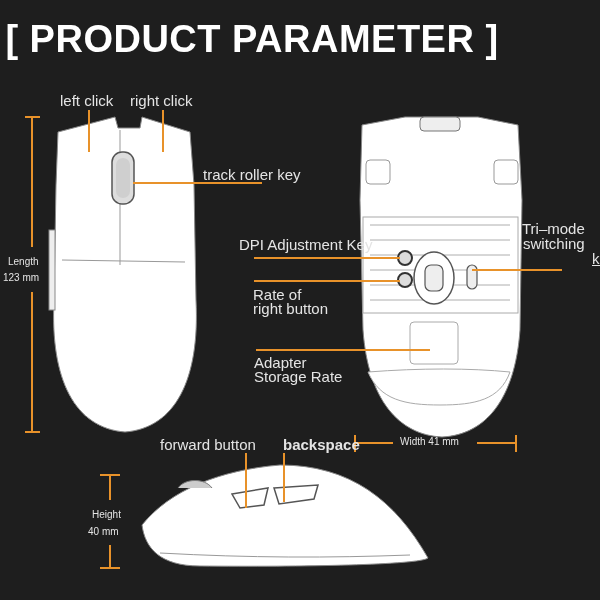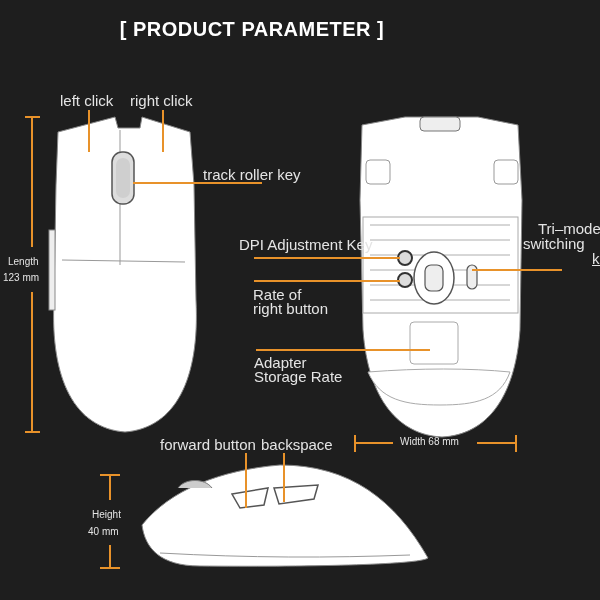--- a/index.html
+++ b/index.html
@@ -1,17 +1,17 @@
 <!DOCTYPE html>
 <html><head>
 <meta charset="utf-8">
 <style>
   html, body { margin:0; padding:0; }
   body { width:600px; height:600px; background:#1e1e1e; overflow:hidden; position:relative; font-family:"Liberation Sans", sans-serif; color:#e8e8e8; }
-  .title { position:absolute; left:0; top:18px; width:504px; text-align:center; font-size:20px; font-weight:bold; color:#fff; letter-spacing:0.5px; }
+  .title { position:absolute; left:0; top:18px; width:504px; text-align:center; font-size:38px; font-weight:bold; color:#fff; letter-spacing:0.5px; }
   .lbl { position:absolute; font-size:15px; color:#e4e4e4; white-space:nowrap; line-height:1.25; }
   .lbl.sm { font-size:10px; }
   svg { position:absolute; left:0; top:0; }
 </style>
 </head>
 <body>
 
 <svg width="600" height="600" viewBox="0 0 600 600">
 
   <g>
@@ -82,23 +82,23 @@
 
 <div class="lbl" style="left:60px;top:92px;">left click</div>
 <div class="lbl" style="left:130px;top:92px;">right click</div>
 <div class="lbl" style="left:203px;top:166px;">track roller key</div>
 <div class="lbl sm" style="left:8px;top:256px;">Length</div>
 <div class="lbl sm" style="left:3px;top:272px;">123 mm</div>
 
 <div class="lbl" style="left:239px;top:236px;">DPI Adjustment Key</div>
 <div class="lbl" style="left:253px;top:286px;">Rate of</div>
 <div class="lbl" style="left:253px;top:300px;">right button</div>
-<div class="lbl" style="left:538px;top:220px;">Tri–mode</div>
+<div class="lbl" style="left:522px;top:220px;">Tri–mode</div>
 <div class="lbl" style="left:523px;top:235px;">switching</div>
 <div class="lbl" style="left:592px;top:250px;text-decoration:underline;">key</div>
 <div class="lbl" style="left:254px;top:354px;">Adapter</div>
 <div class="lbl" style="left:254px;top:368px;">Storage Rate</div>
-<div class="lbl sm" style="left:400px;top:436px;">Width 68 mm</div>
+<div class="lbl sm" style="left:400px;top:436px;">Width 41 mm</div>
 
 <div class="lbl" style="left:160px;top:436px;">forward button</div>
-<div class="lbl" style="left:261px;top:436px;">backspace</div>
+<div class="lbl" style="left:283px;top:436px;font-weight:bold;">backspace</div>
 <div class="lbl sm" style="left:92px;top:509px;">Height</div>
 <div class="lbl sm" style="left:88px;top:526px;">40 mm</div>
 
 </body></html>

